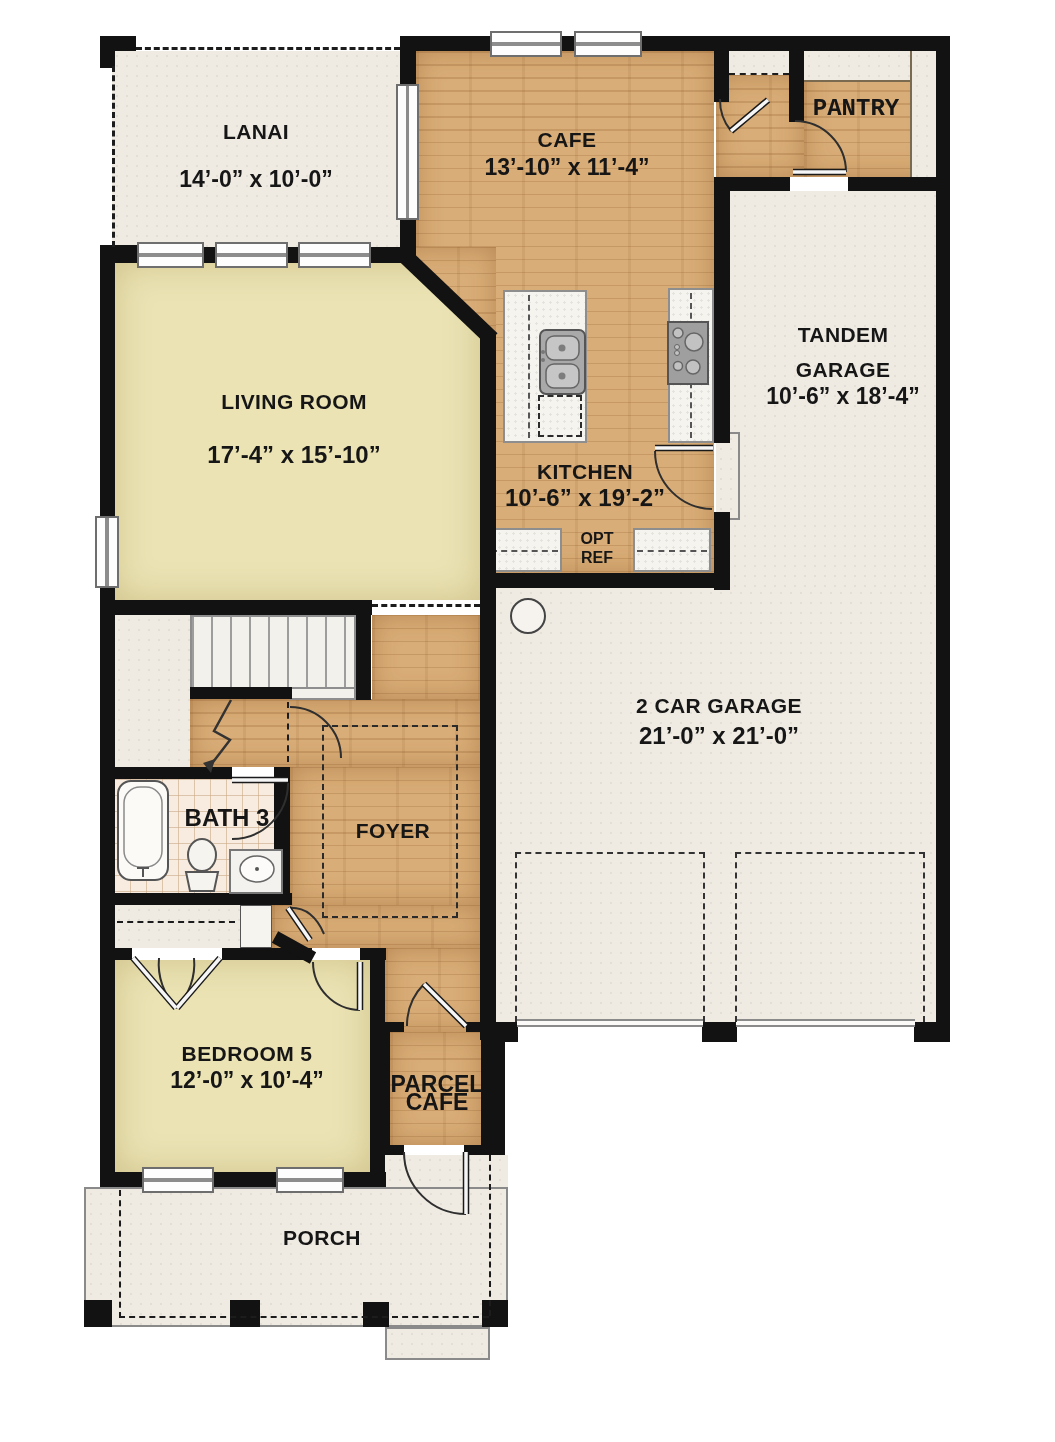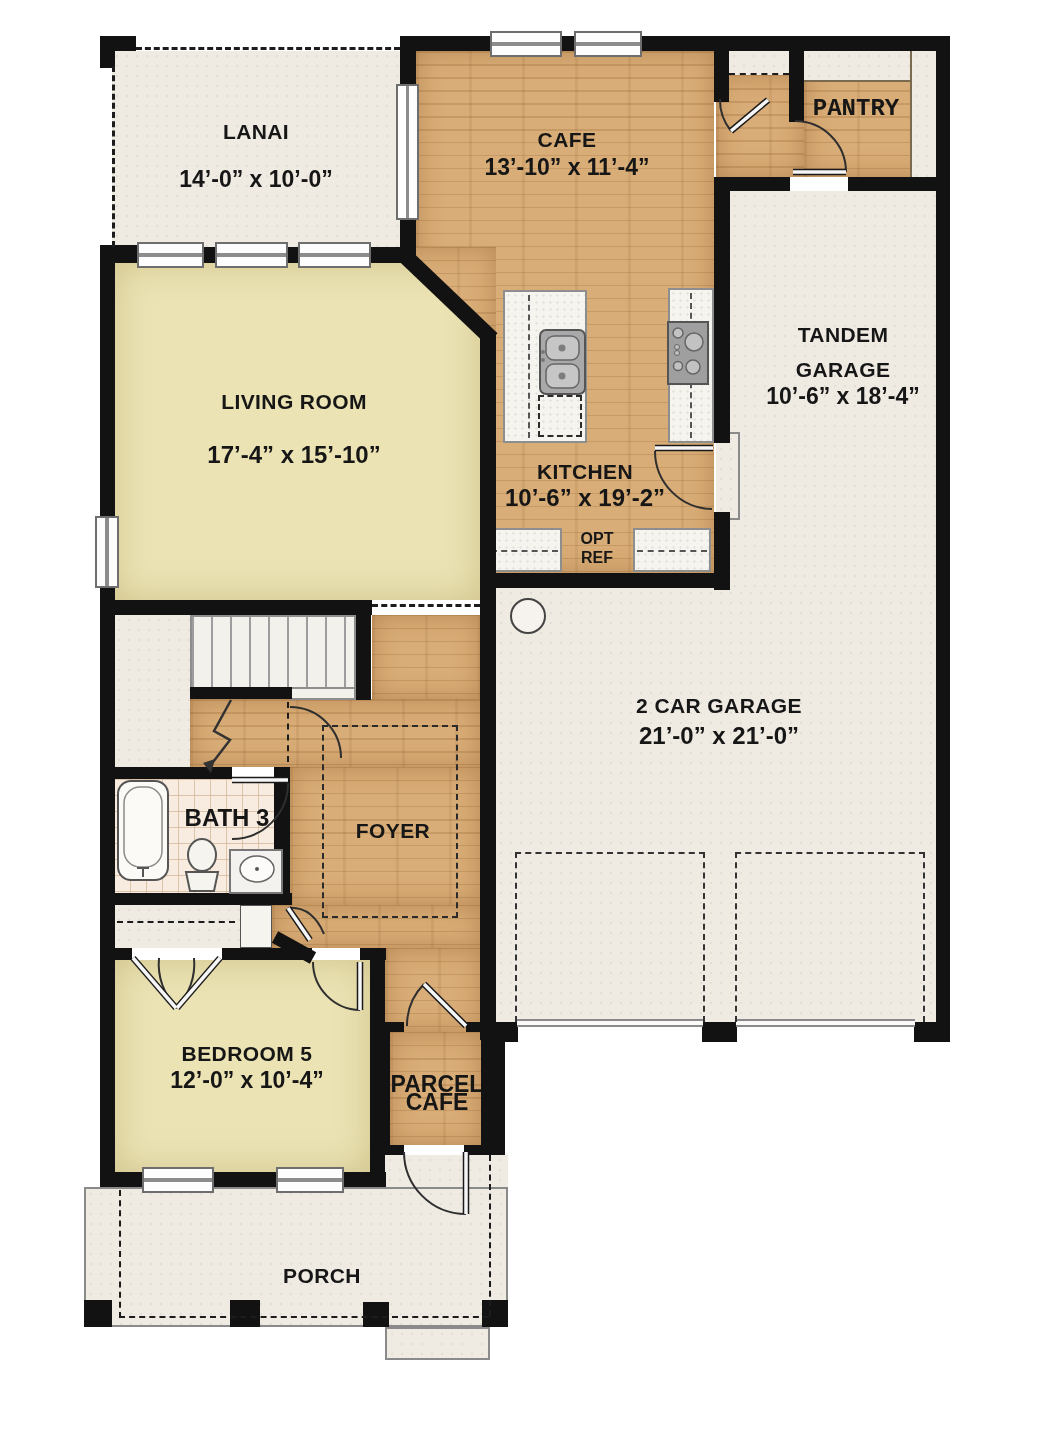--- a/index.html
+++ b/index.html
@@ -279,14 +279,14 @@
 
   <div class="lbl t24" style="left:227px;top:818px;">BATH 3</div>
   <div class="lbl t28" style="left:393px;top:830px;">FOYER</div>
 
   <div class="lbl t28" style="left:247px;top:1053px;">BEDROOM 5</div>
   <div class="lbl t23" style="left:247px;top:1080px;">12’-0” x 10’-4”</div>
 
   <div class="lbl t23" style="left:437px;top:1084px;">PARCEL</div>
   <div class="lbl t23" style="left:437px;top:1102px;">CAFE</div>
 
-  <div class="lbl t28" style="left:322px;top:1237px;margin-top:38px;">PORCH</div>
+  <div class="lbl t28" style="left:322px;top:1237px;">PORCH</div>
 </div>
 
 </body></html>

